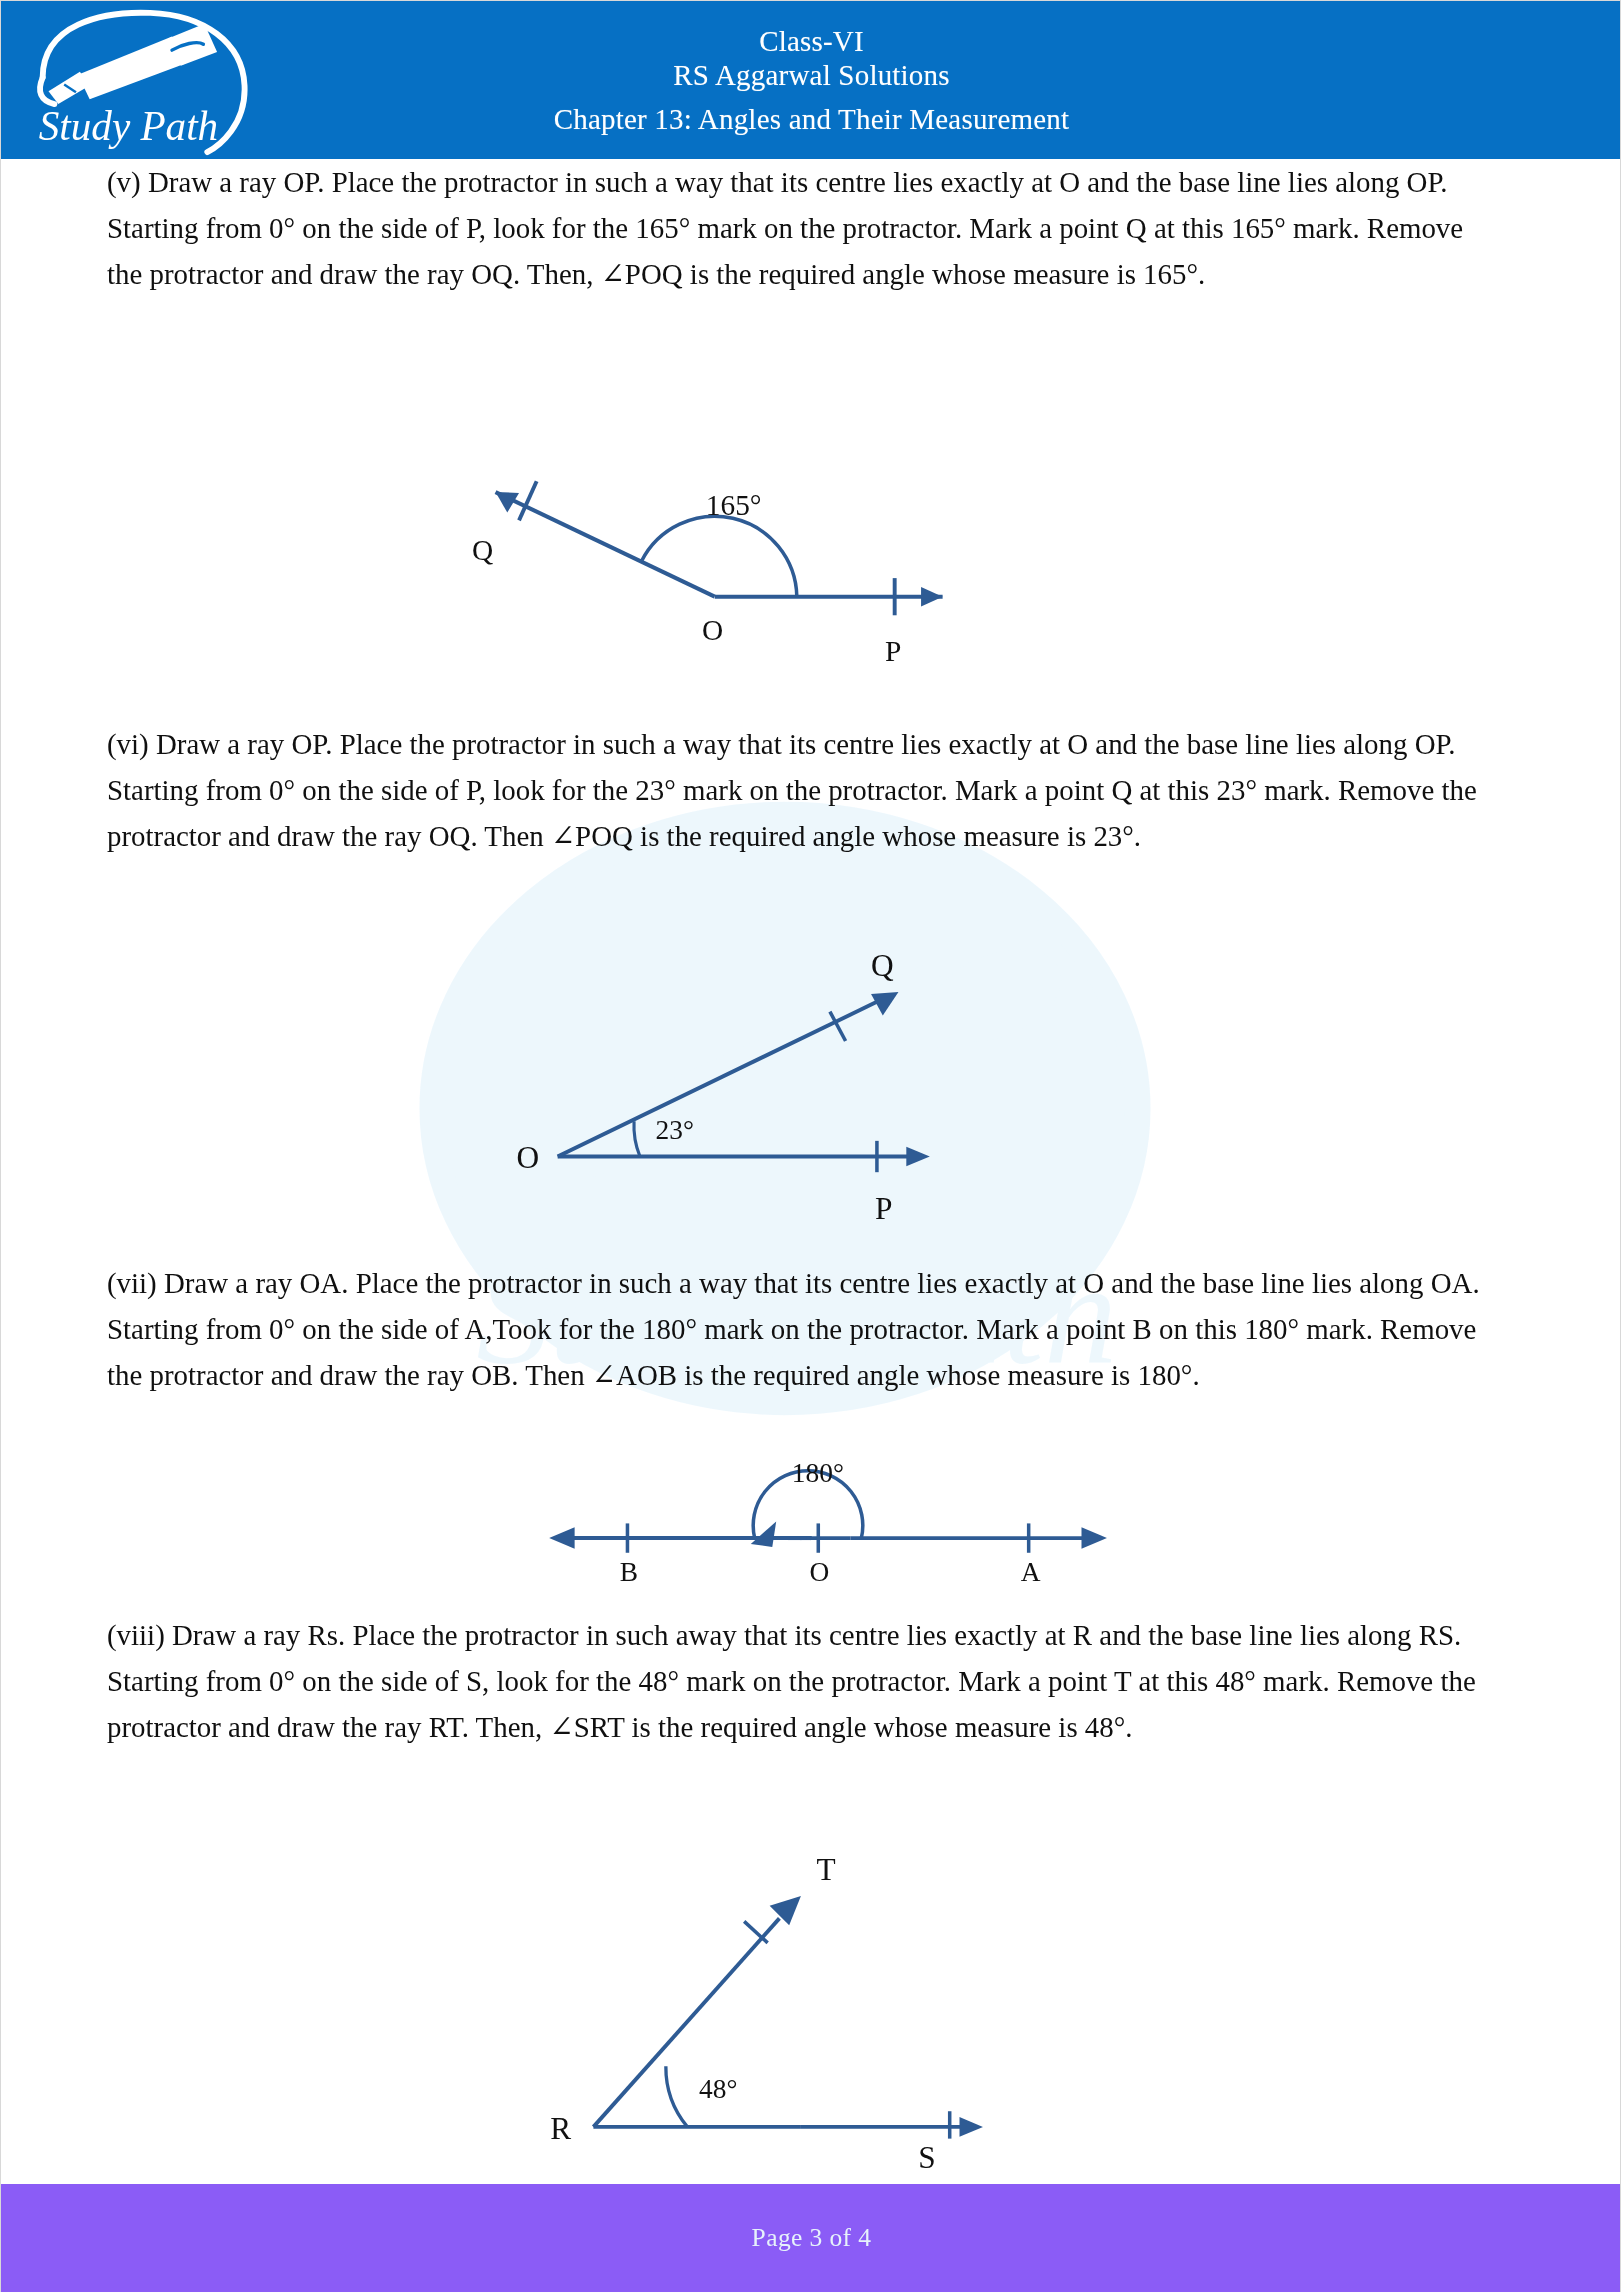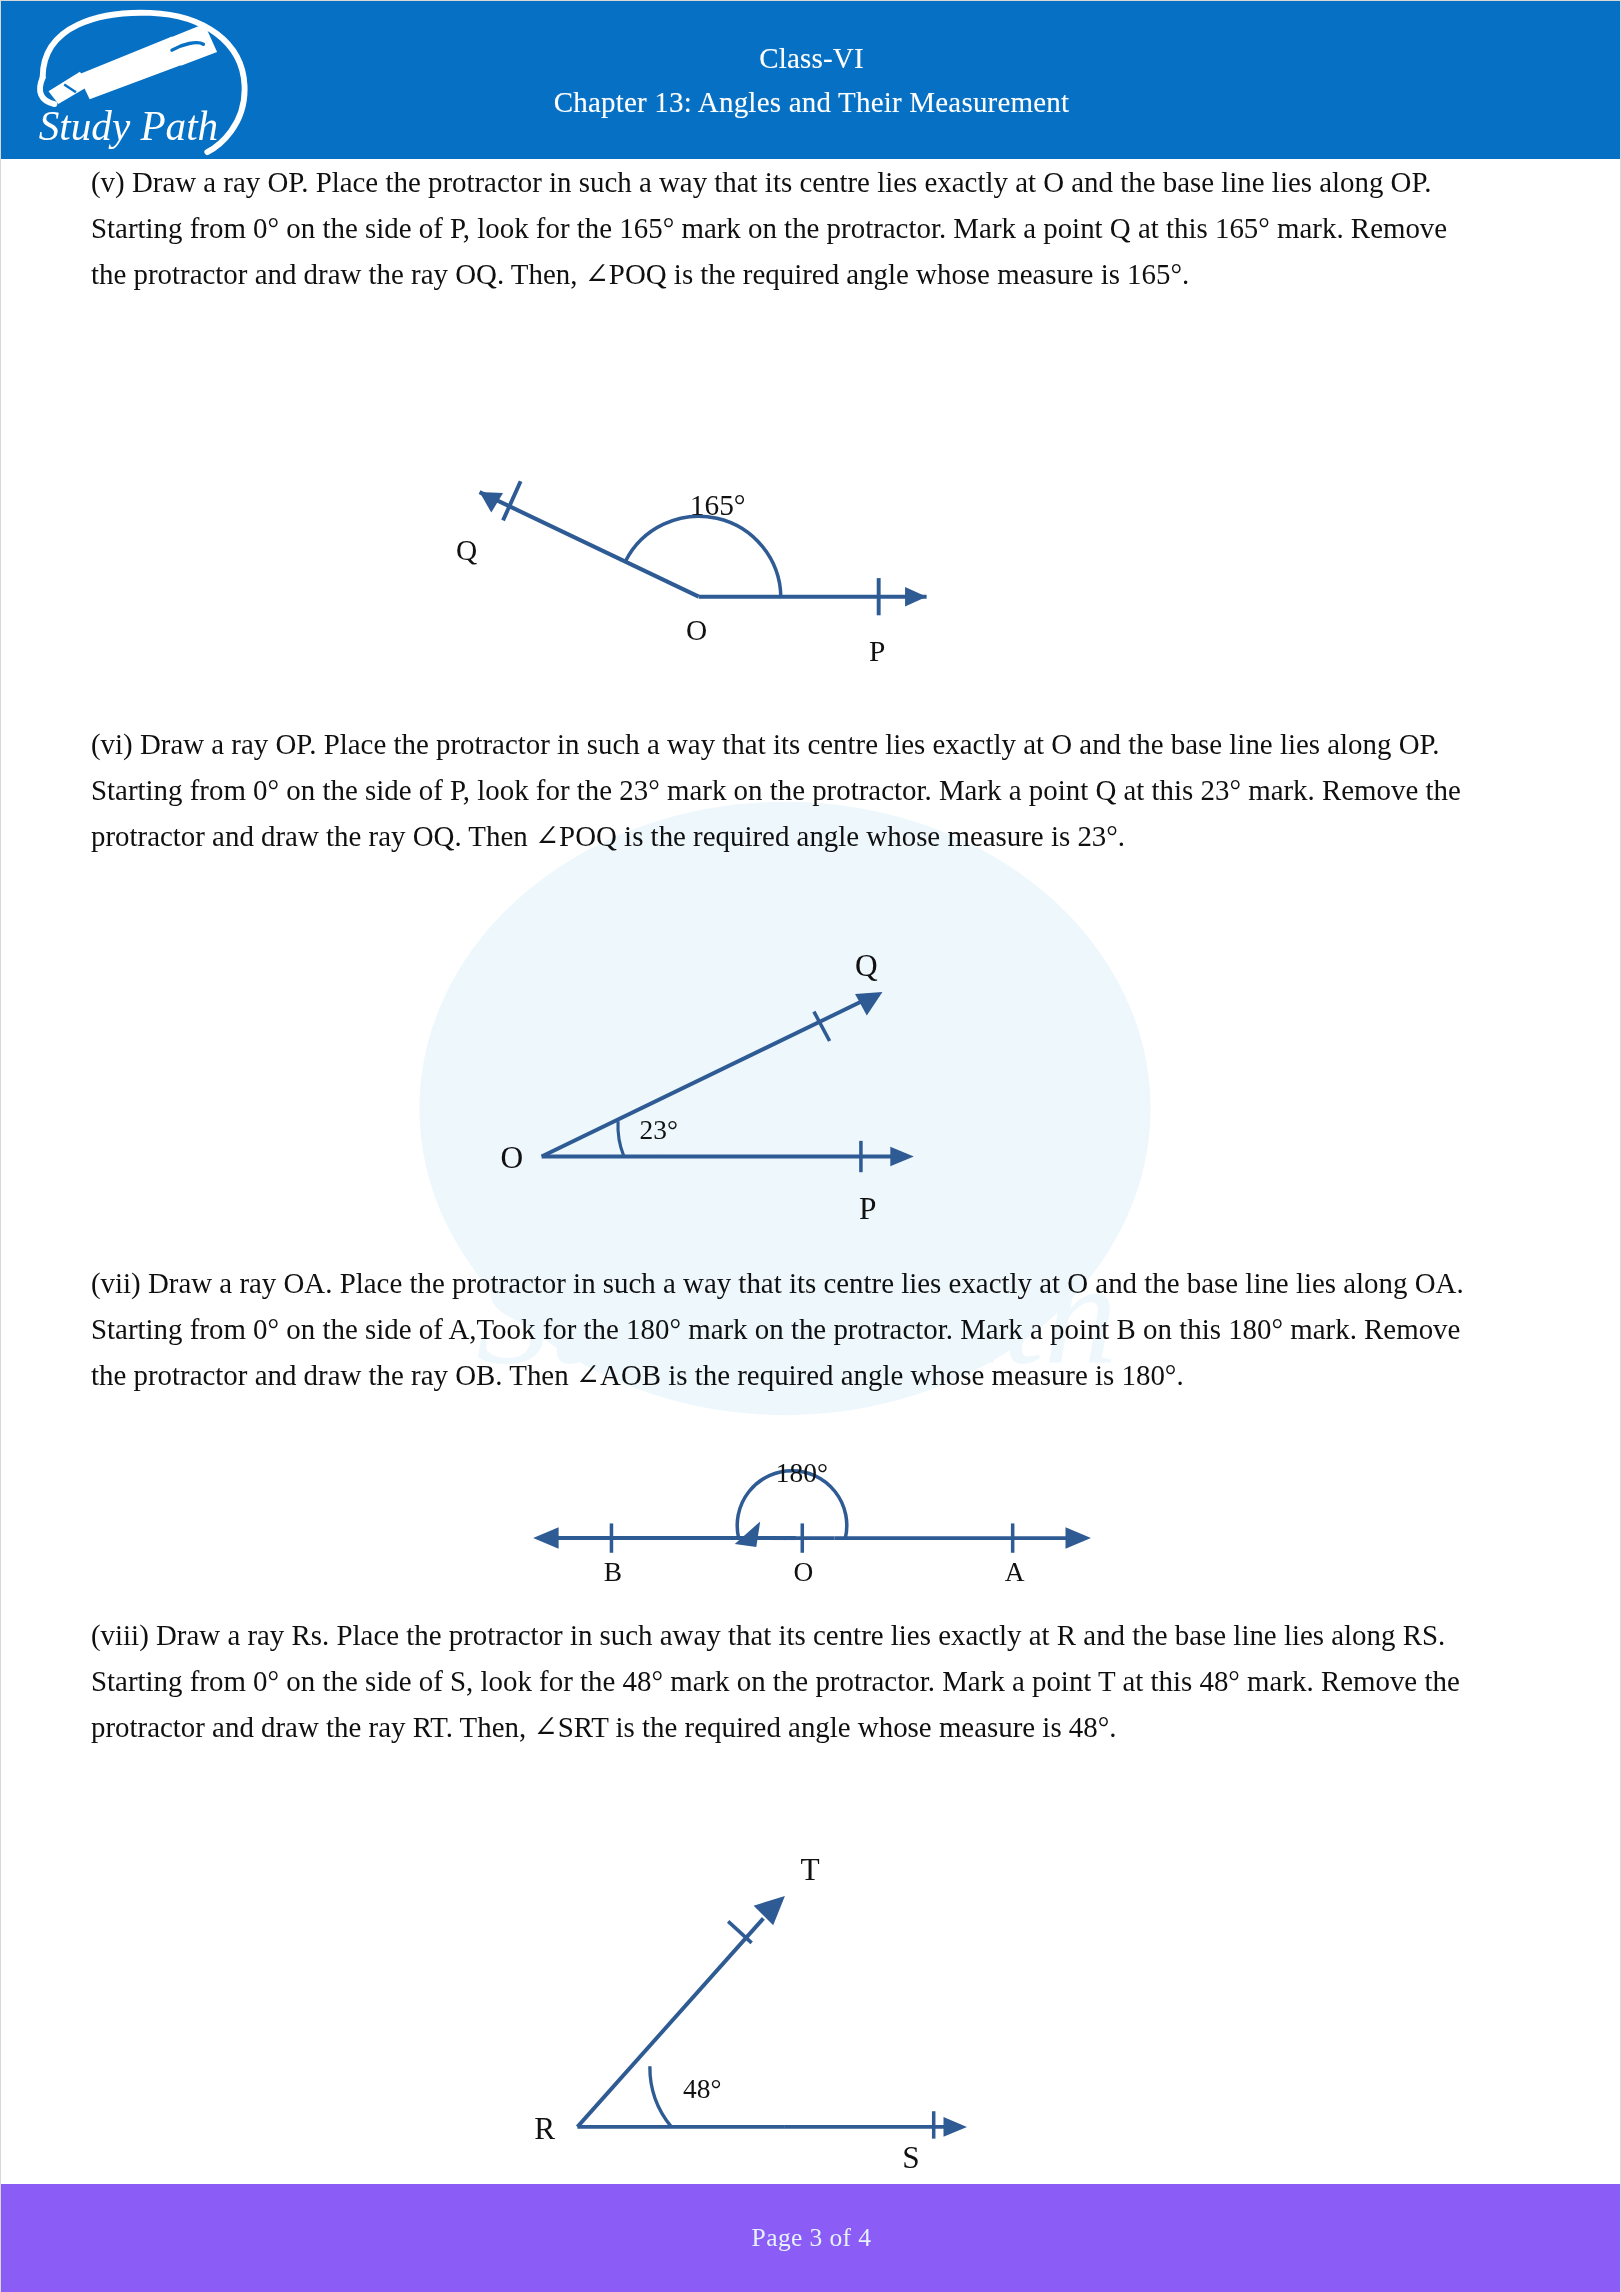--- a/index.html
+++ b/index.html
@@ -72,21 +72,21 @@
   #footer-text {
     color: #e6f2fb;
     font-size: 25.5px;
     font-family: "Liberation Serif", "DejaVu Serif", serif;
     letter-spacing: 0.4px;
   }
 
   
   #content {
     position: absolute;
-    left: 0;
+    left: 16px;
     top: 158px;
     width: 1420px;
     height: 2027px;
   }
   .para {
     position: absolute;
     left: 90px;
     width: 1445px;
     font-family: "Liberation Serif", "DejaVu Serif", serif;
     font-size: 30px;
@@ -151,20 +151,21 @@
         <path d="M146 32 L183 17 L196 46 L159 60 Z" fill="#ffffff"></path>
 
         <path d="M150 44 C160 38 176 34 182 38" fill="none" stroke="#0670C4" stroke-width="3.5" stroke-linecap="round"></path>
 
         <text x="14" y="136" font-family="Liberation Serif, serif" font-style="italic" font-size="42" fill="#ffffff">Study Path</text>
       </svg>
     </div>
 
     <div id="header-titles" style="color: rgb(255, 255, 255);">
       <span class="hdr-line l1">Class-VI</span>
+      <span class="hdr-line l2">RS Aggarwal Solutions</span>
       <span class="hdr-line l3">Chapter 13: Angles and Their Measurement</span>
     </div>
   </div>
 
   <div id="content">
 
     <div class="para" style="top:0px;">(v) Draw a ray OP. Place the protractor in such a way that its centre lies exactly at O and the base line lies along OP. Starting from 0° on the side of P, look for the 165° mark on the protractor. Mark a point Q at this 165° mark. Remove the protractor and draw the ray OQ. Then, ∠POQ is the required angle whose measure is 165°.</div>
 
     <div class="figure" style="left:431px; top:289px; width:774px; height:225px;">
       <svg class="fig-svg" viewBox="0 0 790 230" width="774" height="225">

